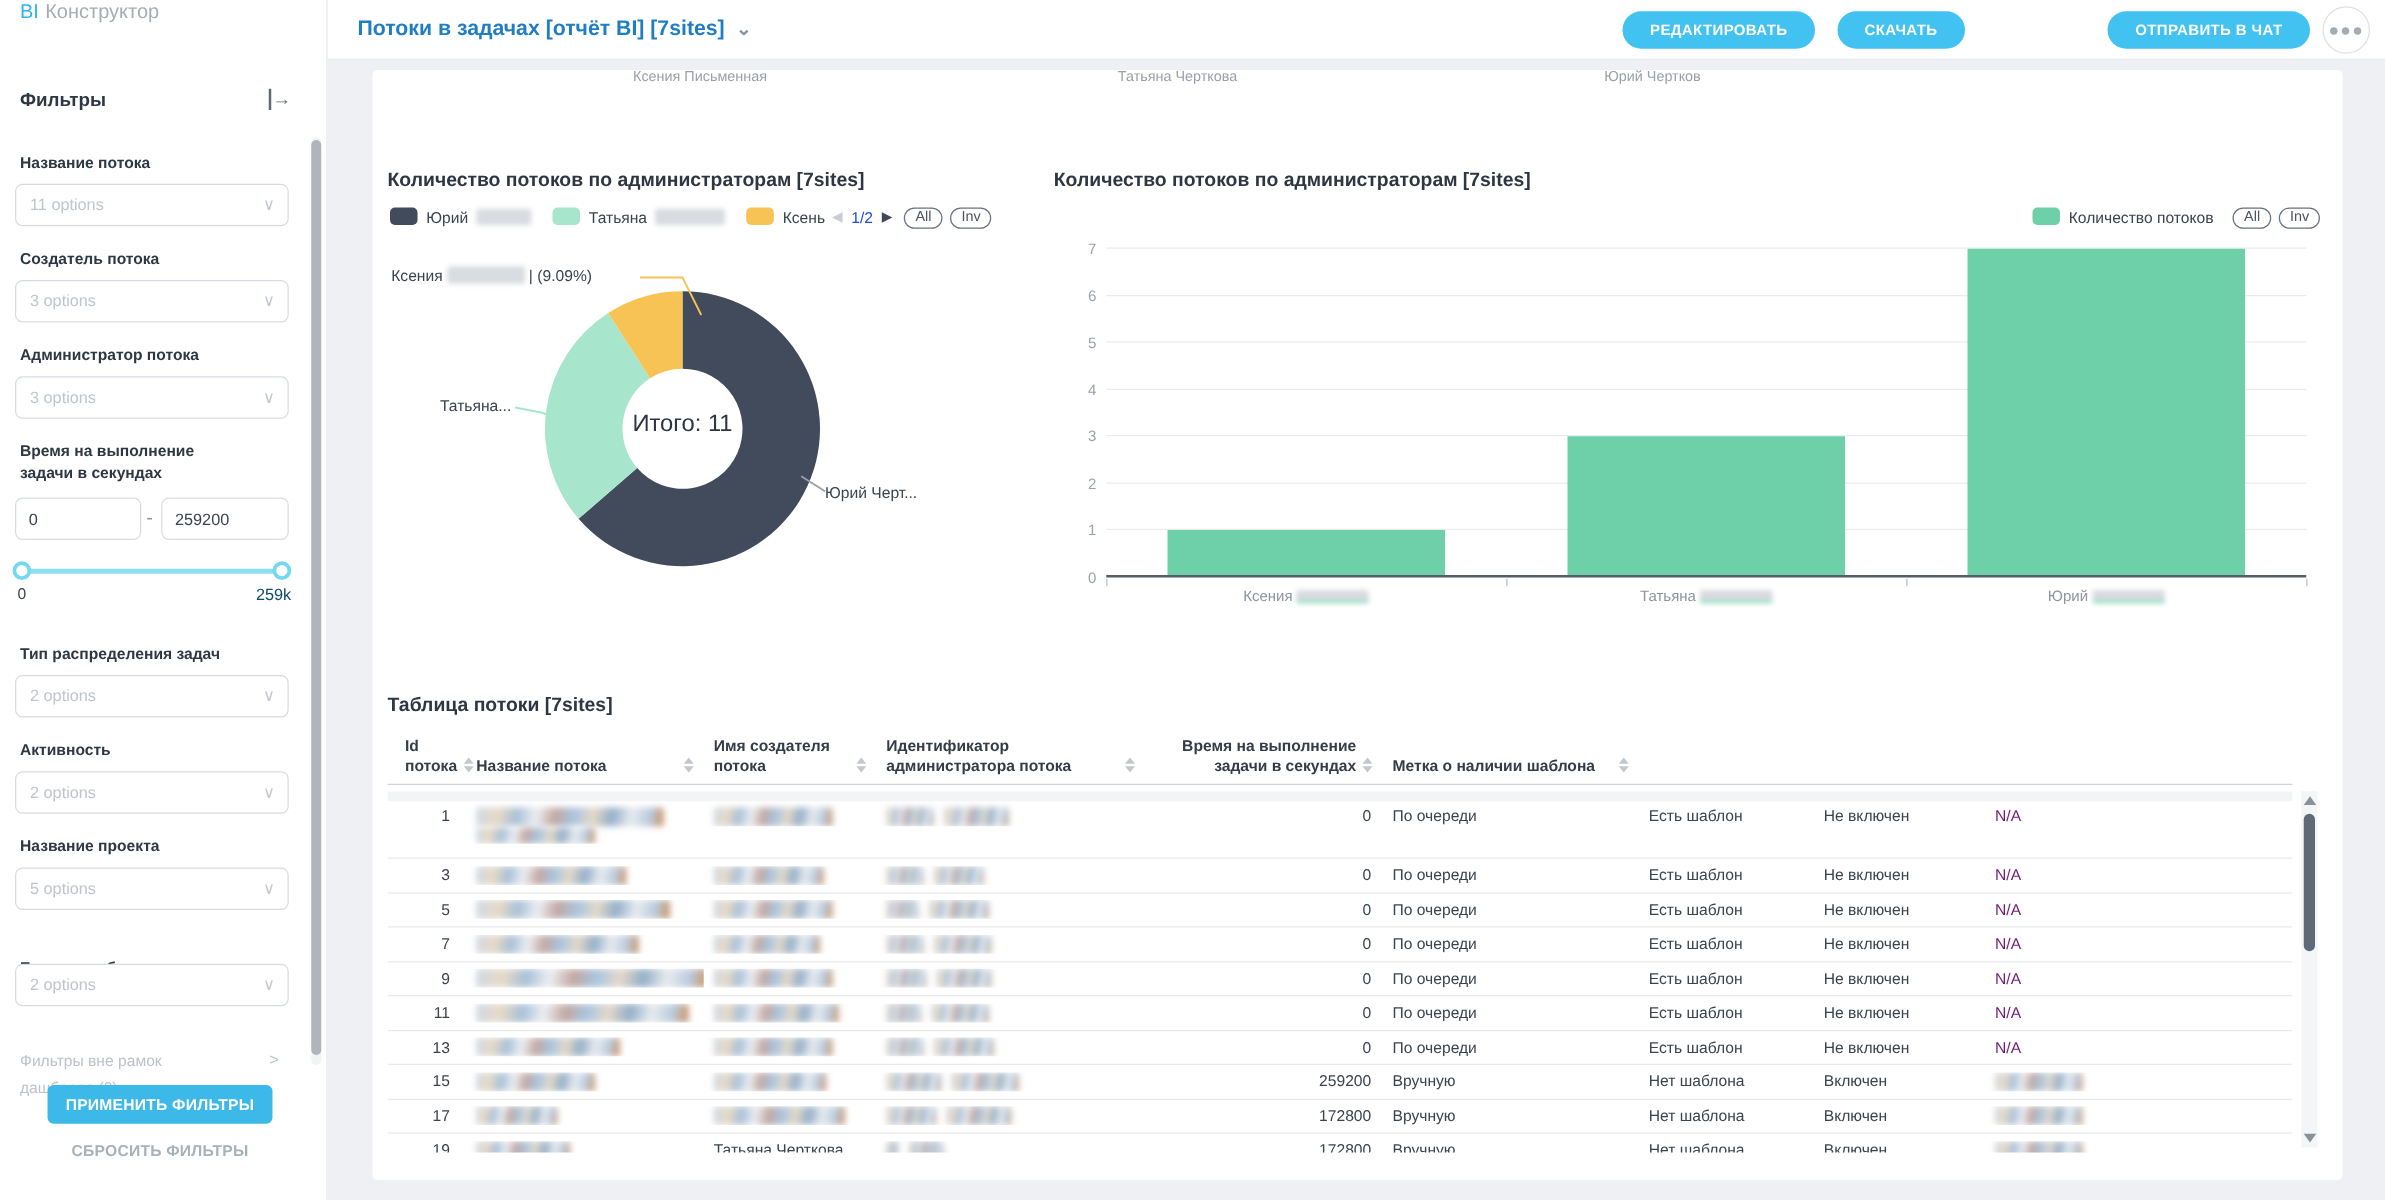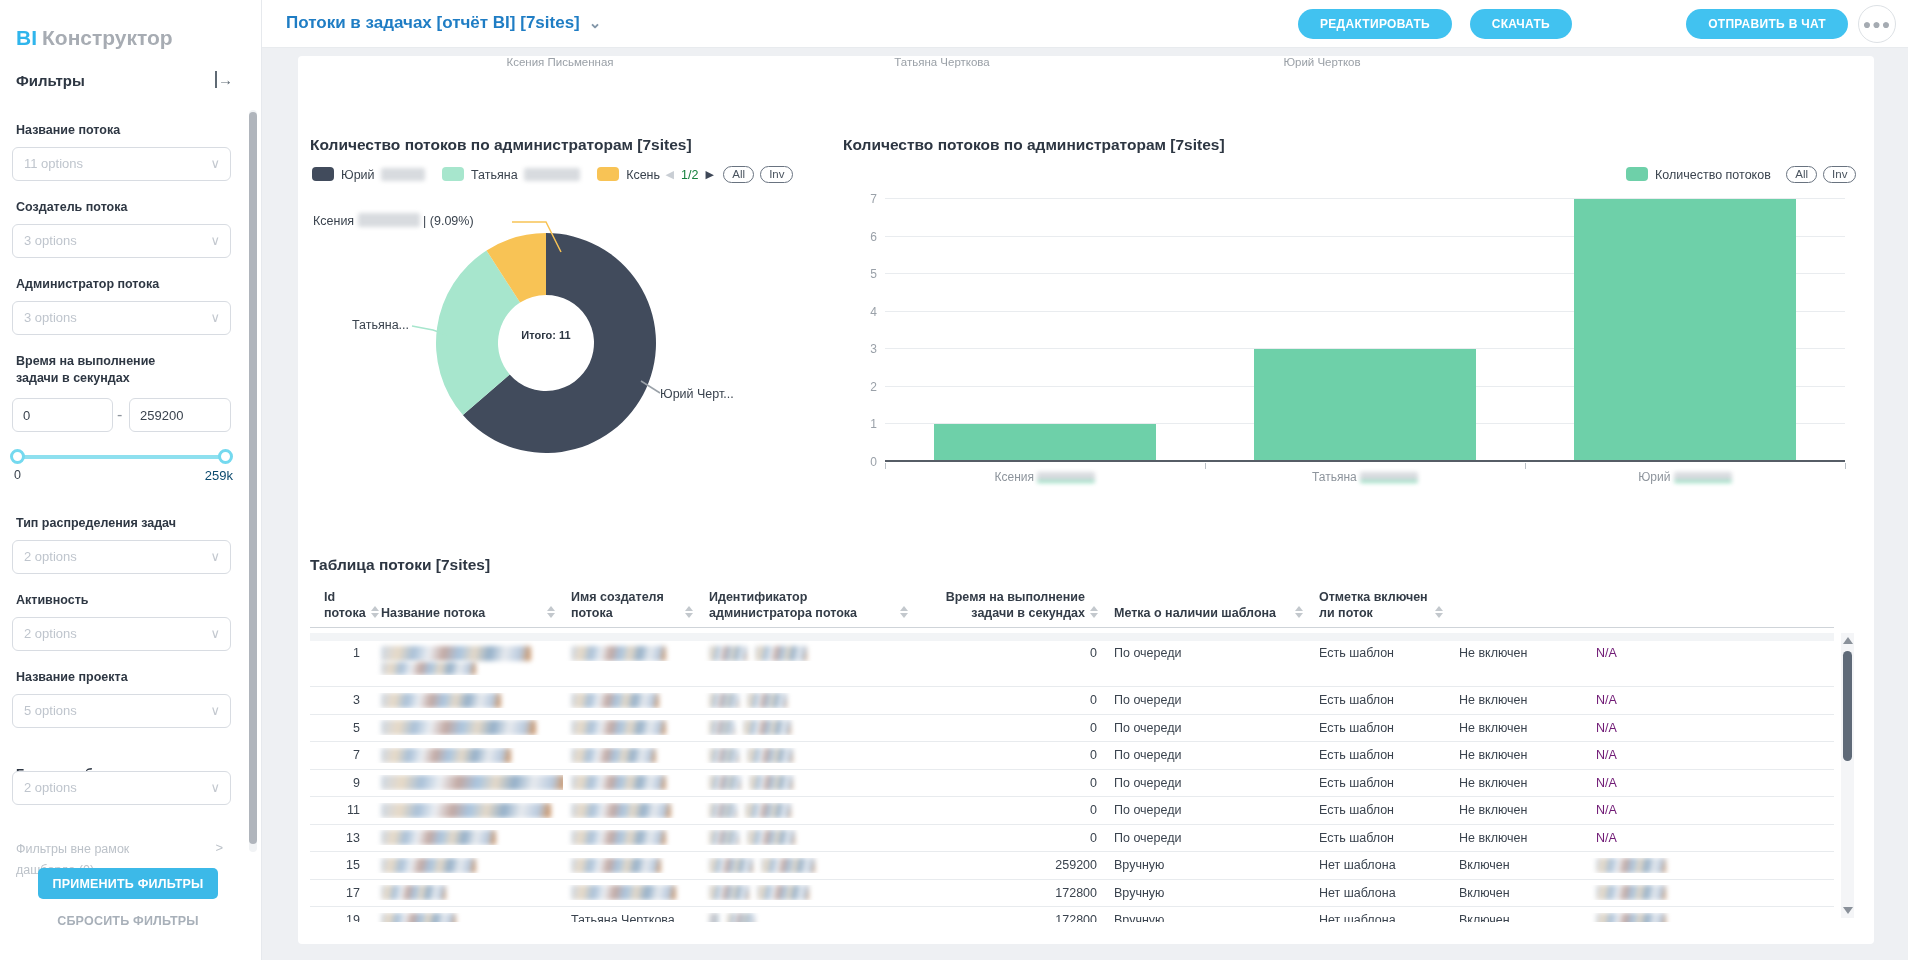--- a/index.html
+++ b/index.html
@@ -1,20 +1,20 @@
 <!DOCTYPE html>
 <html><head>
 <meta charset="utf-8">
 <style>
   * { margin:0; padding:0; box-sizing:border-box; }
   html,body { width:1908px; height:960px; font-family:"Liberation Sans", sans-serif; background:#eef0f3; overflow:hidden; }
 
   
   .sidebar { position:absolute; left:0; top:0; width:262px; height:960px; background:#fff; border-right:1px solid #e6e9ed; z-index:5; }
-  .logo { position:absolute; left:16px; top:26px; font-size:21px; font-weight:bold; }
+  .logo { position:absolute; left:16px; top:1px; font-size:16px; font-weight:normal; }
   .logo .bi { color:#2fb5ec; }
   .logo .rest { color:#a7acb3; margin-left:5px; }
   .side-title { position:absolute; left:16px; top:72px; font-size:15px; font-weight:bold; color:#2e3743; }
   .collapse-ic { position:absolute; right:28px; top:71px; color:#5f6a74; font-size:15px; border-right:2px solid #5f6a74; padding-right:1px; cursor:pointer; transform:scaleX(-1); }
   .f-label { position:absolute; left:16px; font-size:12.5px; font-weight:bold; color:#2e3743; line-height:17px; }
   .dd { position:absolute; left:12px; width:219px; height:34px; background:#fff; border:1px solid #d8dce2; border-radius:6px; font-size:13px; color:#bfc5cd; line-height:32px; padding-left:11px; cursor:pointer; }
   .dd .chev { position:absolute; right:10px; top:0; color:#c3c8cf; font-size:13px; }
   .inp { position:absolute; width:101px; height:34px; border:1px solid #d8dce2; border-radius:6px; font-size:13px; color:#3a434e; padding-left:10px; font-family:"Liberation Sans",sans-serif; }
   .dash { position:absolute; left:117px; top:406px; color:#8d949c; }
   .slider { position:absolute; left:12px; top:455px; width:219px; height:4px; background:#8ee0ef; border-radius:2px; }
@@ -40,31 +40,31 @@
   .card { position:absolute; left:36px; top:8px; width:1576px; height:888px; background:#fff; border-radius:4px; overflow:hidden; }
   .partial-lbl { position:absolute; top:0px; font-size:11.5px; color:#9aa0a7; transform:translateX(-50%); white-space:nowrap; }
   .chart-title { position:absolute; font-size:15.5px; font-weight:bold; color:#2d3642; }
 
   
   .lg-sq { display:inline-block; width:22px; height:14px; border-radius:4px; vertical-align:-2px; }
   .lg-row { position:absolute; height:20px; font-size:12.5px; color:#3a434e; white-space:nowrap; }
   .lg-item-label { margin:0 6px 0 7px; }
   .pill-sm { display:inline-block; border:1.5px solid #697380; border-radius:10px; padding:0px 8px; font-size:11.5px; color:#4a545f; line-height:15px; cursor:pointer; margin-left:6px; vertical-align:1px; }
   .pg-arrow { font-size:11px; cursor:pointer; vertical-align:1px; }
-  .pg-num { margin:0 7px; font-size:12.5px; color:#15803d; }
+  .pg-num { margin:0 7px; font-size:12.5px; color:#1d4ed8; }
 
   
   .blurg { display:inline-block; background:#d8dbdf; filter:blur(2px); border-radius:2px; vertical-align:-2px; height:13px; }
   .blurc { display:inline-block; border-radius:2px; vertical-align:-3px; height:15px;
            background:linear-gradient(100deg,#cdd8e6 0%,#e8dac6 12%,#a8c0d8 22%,#eceff3 32%,#c2a8a2 42%,#a9c5e0 52%,#e5d9c8 62%,#93afc9 72%,#e8ebef 82%,#b9cade 92%,#cf8d55 100%);
            filter:blur(2.5px); }
 
   
   #donut-wrap { position:absolute; left:32px; top:139px; width:450px; height:285px; }
-  .donut-center { position:absolute; left:116px; top:134px; width:200px; text-align:center; font-size:11px; font-weight:bold; color:#2d3642; }
+  .donut-center { position:absolute; left:116px; top:134px; width:200px; text-align:center; font-size:19px; font-weight:normal; color:#2d3642; }
   .callout { position:absolute; font-size:12.5px; color:#3a434e; white-space:nowrap; }
 
   
   #bar-plot { position:absolute; left:587px; top:143px; width:960px; height:263px; }
   .gridline { position:absolute; left:0; right:0; height:1px; background:#e9ecef; }
   .axisline { height:2px; background:#565d66; }
   .bar { position:absolute; bottom:2px; cursor:pointer; }
   .ytick { position:absolute; right:0; font-size:12px; color:#9aa1a9; }
   #bar-yaxis { position:absolute; left:557px; top:143px; width:22px; height:263px; }
   #bar-xaxis { position:absolute; left:587px; top:414px; width:960px; height:20px; }
@@ -273,27 +273,20 @@
             <i class="sd"></i>
           </span>
         </div>
         <div class="th th6">
           <span>Метка о наличии шаблона</span>
           <span class="sort">
             <i class="su"></i>
             <i class="sd"></i>
           </span>
         </div>
-        <div class="th th7">
-          <span>Отметка включен ли поток</span>
-          <span class="sort">
-            <i class="su"></i>
-            <i class="sd"></i>
-          </span>
-        </div>
       </div>
     <div id="tbody">
         <div class="band"></div>
         <div class="trow tgrid tall">
           <div class="td idc">1</div>
           <div class="td "><span class="blurc" style="width: 150px;"></span><br><span class="blurc" style="width: 95px; height: 13px;"></span></div>
           <div class="td "><span class="blurc" style="width: 95px;"></span></div>
           <div class="td "><span class="blurc" style="width: 38px;"></span><span class="blurc" style="width: 52px; height: 15px; margin-left: 8px;"></span></div>
           <div class="td timec">0</div>
           <div class="td ">По очереди</div>

